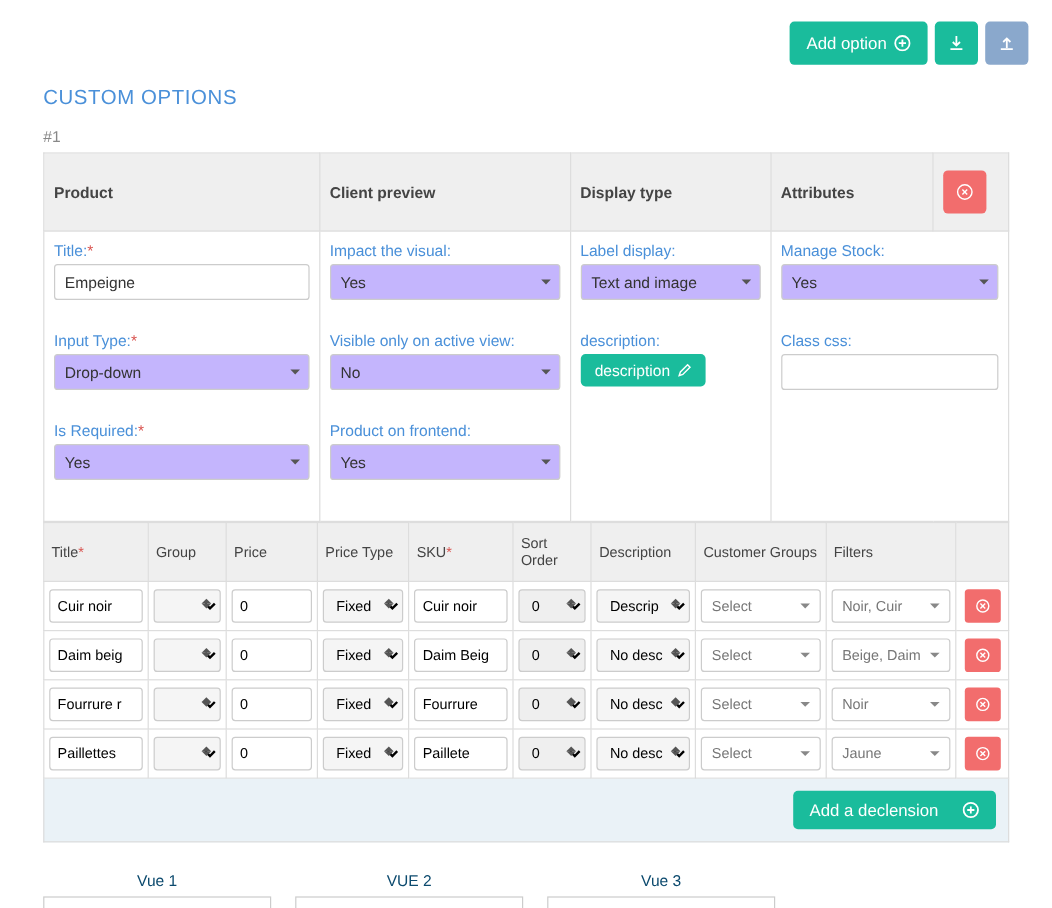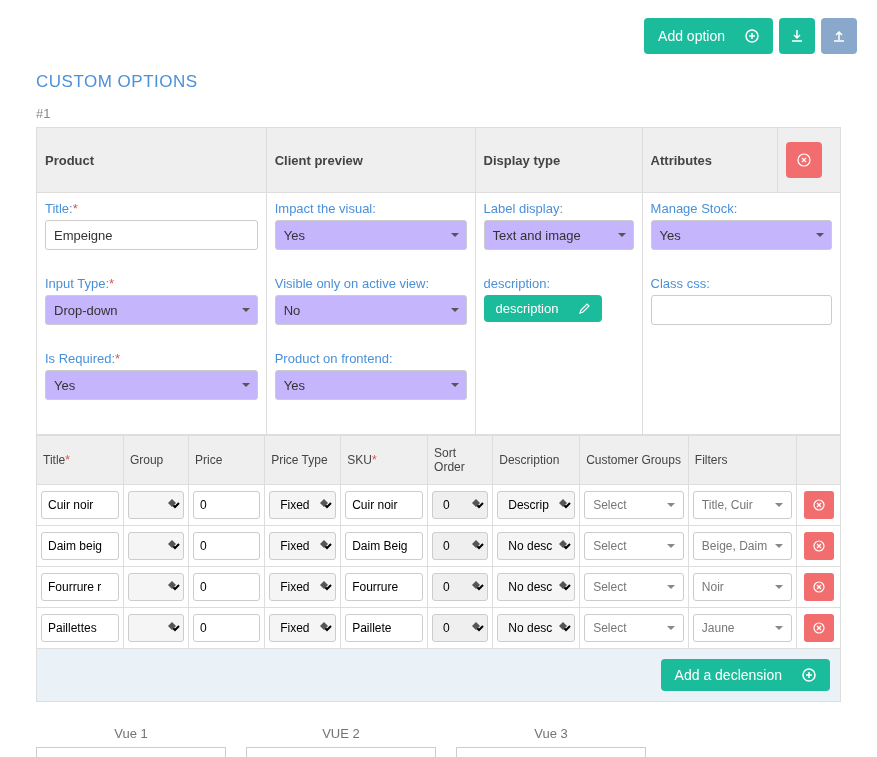--- a/index.html
+++ b/index.html
@@ -1,19 +1,19 @@
 <!DOCTYPE html>
 <html><head>
 <meta charset="utf-8">
 <style>
   * { box-sizing: border-box; margin: 0; padding: 0; }
   body { font-family: -apple-system, BlinkMacSystemFont, "Segoe UI", Arial, sans-serif; font-size: 13px; color: #333; background: #fff; }
   .page { width: 877px; padding: 0; }
   .topbar { display: flex; justify-content: flex-end; gap: 6px; padding: 18px 20px 0 20px; }
-  .btn { display: inline-flex; align-items: center; justify-content: center; border: none; border-radius: 4px; padding: 8px 14px; font-size: 14px; cursor: pointer; gap: 20px; }
+  .btn { display: inline-flex; align-items: center; justify-content: center; border: none; border-radius: 4px; padding: 8px 14px; font-size: 14px; cursor: pointer; gap: 6px; }
   .btn-teal { background: #1abc9c; color: #fff; }
   .btn-icon { width: 36px; height: 36px; padding: 0; }
   .btn-blue { background: #8aa8cc; color: #fff; }
   .heading { color: #4a90d9; font-size: 17px; font-weight: 500; letter-spacing: 0.5px; padding: 18px 36px 14px 36px; }
   .section-tag { color: #888; font-size: 13px; padding: 0 36px 6px 36px; }
   .config-table { border: 1px solid #ddd; margin: 0 36px; border-collapse: collapse; width: calc(100% - 72px); }
   .config-table th { background: #efefef; text-align: left; font-weight: 600; font-size: 13px; padding: 14px 8px; border: 1px solid #ddd; color: #444; }
   .config-table td { vertical-align: top; padding: 8px; border: 1px solid #ddd; }
   .col-product { width: 220px; }
   .col-client { width: 200px; }
@@ -47,21 +47,21 @@
   .rows-table input, .rows-table select { width: 100%; padding: 4px 6px; border: 1px solid #ccc; border-radius: 3px; font-size: 12px; height: 28px; }
   .rows-table .sel-btn { background: #fff; border: 1px solid #ccc; border-radius: 3px; padding: 5px 8px; width: 100%; display: flex; align-items: center; justify-content: space-between; font-size: 12px; color: #777; cursor: pointer; height: 28px; }
   .caret { width: 0; height: 0; border-left: 4px solid transparent; border-right: 4px solid transparent; border-top: 4px solid #888; }
   .row-del { background: #f26d6d; border: none; color: #fff; width: 30px; height: 28px; border-radius: 3px; cursor: pointer; display: inline-flex; align-items: center; justify-content: center; }
 
   .footer-row { margin: 0 36px; border: 1px solid #ddd; border-top: none; background: #eaf2f7; padding: 10px; display: flex; justify-content: flex-end; }
   .add-decl { background: #1abc9c; color: #fff; border: none; border-radius: 4px; padding: 8px 14px; font-size: 14px; display: inline-flex; align-items: center; gap: 20px; cursor: pointer; }
 
   .views { display: flex; gap: 20px; padding: 24px 36px 0 36px; flex-wrap: wrap; }
   .view-col { width: 190px; text-align: center; }
-  .view-title { color: #737373; font-size: 13px; margin-bottom: 6px; }
+  .view-title { color: #0c4a6e; font-size: 13px; margin-bottom: 6px; }
   .view-box { border: 1px solid #ccc; height: 88px; display: flex; align-items: center; justify-content: center; background: #fff; }
 
   svg { display: block; }
 </style>
 </head>
 <body>
 
 <div class="page">
 
   <div class="topbar">
@@ -208,21 +208,21 @@
             <div class="select-wrap"><select style="background:#f5f5f5"><option>Descrip</option></select></div>
           </td>
           <td>
             <div class="sel-btn">
               <span>Select</span>
               <span class="caret"></span>
             </div>
           </td>
           <td>
             <div class="sel-btn">
-              <span>Title, Cuir</span>
+              <span>Noir, Cuir</span>
               <span class="caret"></span>
             </div>
           </td>
           <td style="text-align:center"><button class="row-del">
               <svg width="12" height="12" viewBox="0 0 12 12">
                 <circle cx="6" cy="6" r="5" fill="none" stroke="#fff" stroke-width="1.2"></circle>
                 <path d="M4 4l4 4M8 4l-4 4" stroke="#fff" stroke-width="1.2"></path>
               </svg>
             </button></td>
         </tr>

